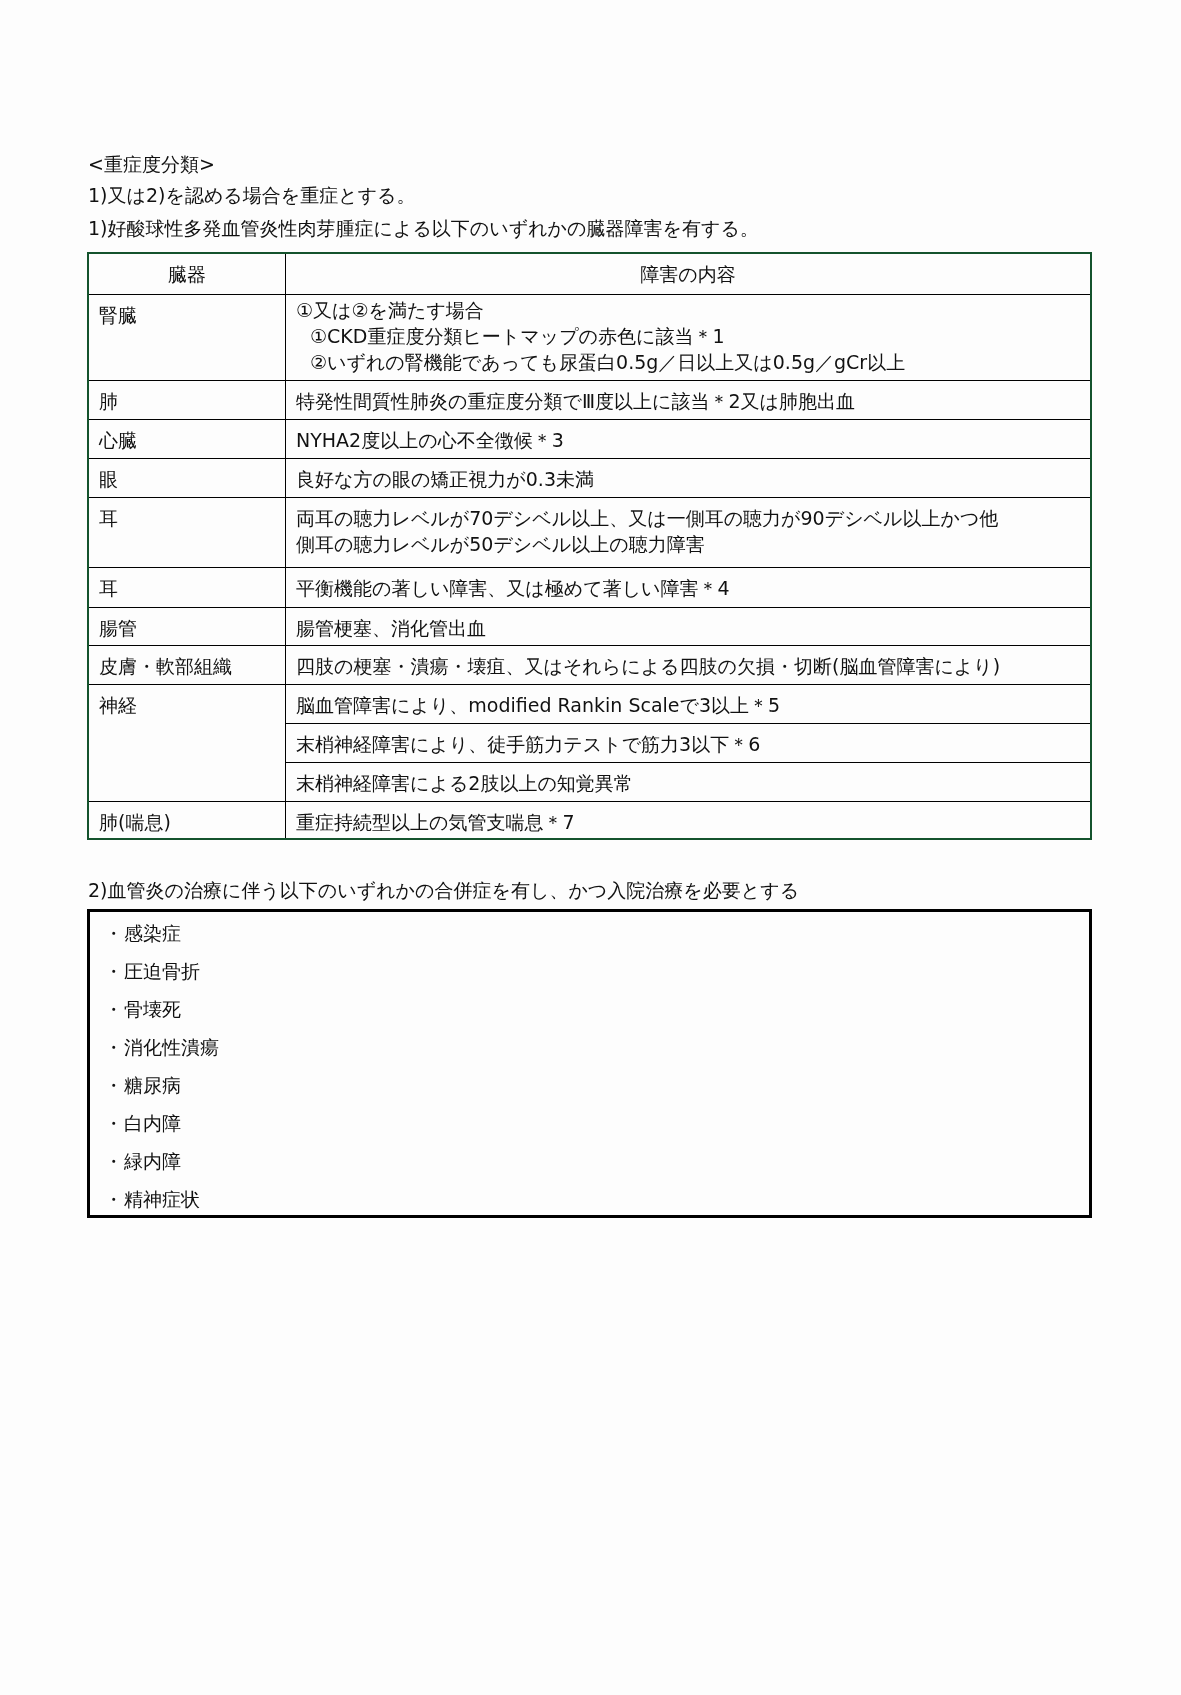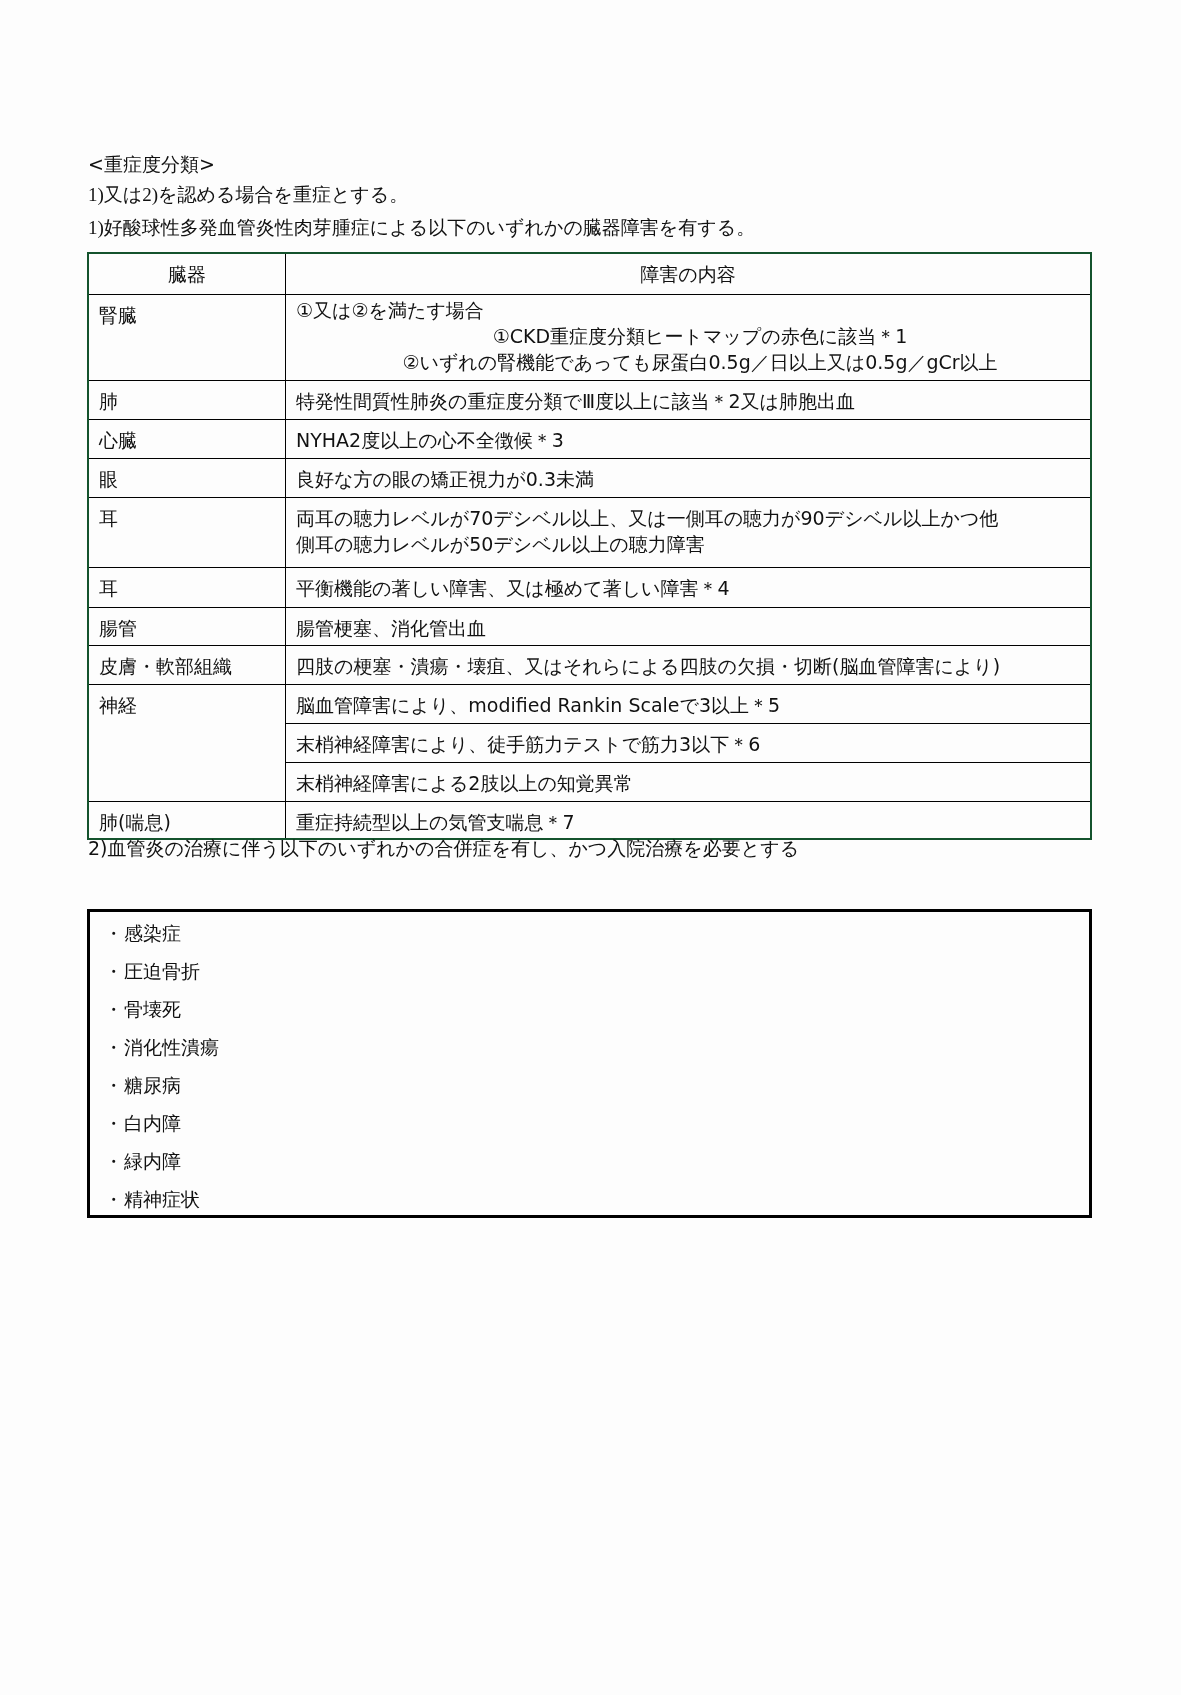--- a/index.html
+++ b/index.html
@@ -15,35 +15,35 @@
     border-collapse: collapse;
     border: 2px solid #14532d;
   }
   table.main td, table.main th {
     border: 1px solid #000; padding: 0 0 0 10px; vertical-align: top;
     font-weight: normal; text-align: left; line-height: 26px;
   }
   table.main th { text-align: center; padding: 0; vertical-align: middle; }
   table.main td.organ { width: 186px; }
   .cell-text { padding-top: 7px; }
-  .sub { padding-left: 14px; text-align: center; }
+  .sub { padding-left: 14px; }
   .box2 {
     position: absolute; left: 87px; top: 909px; width: 999px; height: 303px;
     border: 3px solid #000;
   }
   .box2 ul { list-style: none; margin: 0; padding: 2px 0 0 14px; }
   .box2 li { height: 38px; line-height: 30px; display: flex; align-items: center; }
   .box2 li .dot { display: inline-block; width: 20px; text-align: left; }
 </style>
 </head>
 <body>
 
 <div class="line" style="top:152px;">&lt;重症度分類&gt;</div>
-<div class="line" style="top:183px;font-family:Liberation Serif, serif;">1)又は2)を認める場合を重症とする。</div>
-<div class="line" style="top:216px;font-family:Liberation Serif, serif;">1)好酸球性多発血管炎性肉芽腫症による以下のいずれかの臓器障害を有する。</div>
+<div class="line" style="top:183px;">1)又は2)を認める場合を重症とする。</div>
+<div class="line" style="top:216px;">1)好酸球性多発血管炎性肉芽腫症による以下のいずれかの臓器障害を有する。</div>
 
 <table class="main">
   <tbody>
       <tr style="height:41px;">
     <th style="width:196px;">臓器</th>
     <th>障害の内容</th>
   </tr>
   <tr style="height:86px;">
     <td class="organ">
           <div class="cell-text">腎臓</div>
@@ -137,21 +137,21 @@
     <td class="organ">
           <div class="cell-text">肺(喘息)</div>
         </td>
     <td>
           <div class="cell-text">重症持続型以上の気管支喘息＊7</div>
         </td>
   </tr>
 </tbody>
   </table>
 
-<div class="line" style="top:836px;">2)血管炎の治療に伴う以下のいずれかの合併症を有し、かつ入院治療を必要とする</div>
+<div class="line" style="top:878px;">2)血管炎の治療に伴う以下のいずれかの合併症を有し、かつ入院治療を必要とする</div>
 
 <div class="box2">
   <ul>
     <li>
         <span class="dot">・</span>
         <span>感染症</span>
       </li>
     <li>
         <span class="dot">・</span>
         <span>圧迫骨折</span>

